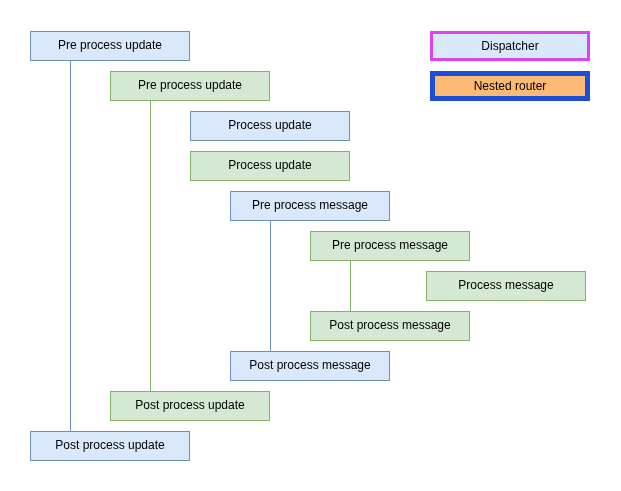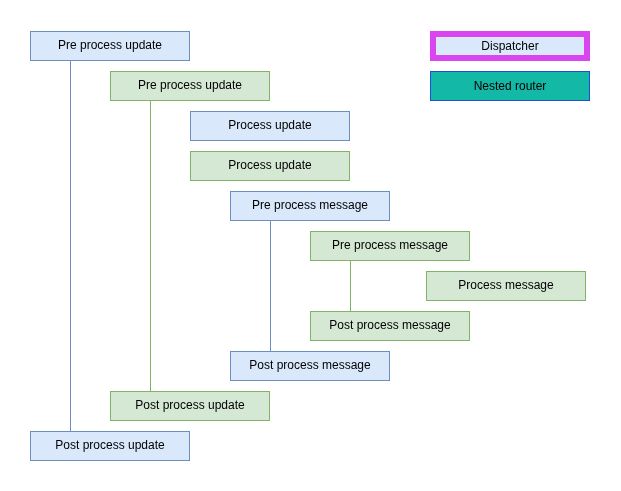--- a/index.html
+++ b/index.html
@@ -30,22 +30,22 @@
   }
   .edge{position:absolute;box-sizing:border-box;}
   .edge.dispatcher{border-left:1px solid #6c8ebf;}
   .edge.router{border-left:1px solid #82b366;}
   .legend-node{
     position:absolute;
     box-sizing:border-box;
     display:flex;align-items:center;justify-content:center;
     font-size:12px;color:#000000;white-space:nowrap;
   }
-  .legend-node.dispatcher{background:#dae8fc;border:6px solid #d946ef;text-align:center;}
-  .legend-node.router{background:#14b8a6;border:1px solid #1d4ed8;}
+  .legend-node.dispatcher{background:#dae8fc;border:3px solid #d946ef;text-align:center;}
+  .legend-node.router{background:#fdba74;border:5px solid #1d4ed8;}
 </style>
 </head>
 <body>
 
 <div id="canvas">
   <div id="edge-layer">
       <div class="edge dispatcher" style="left: 70px; top: 61px; height: 370px;"></div>
       <div class="edge router" style="left: 150px; top: 101px; height: 290px;"></div>
       <div class="edge dispatcher" style="left: 270px; top: 221px; height: 130px;"></div>
       <div class="edge router" style="left: 350px; top: 261px; height: 50px;"></div>

